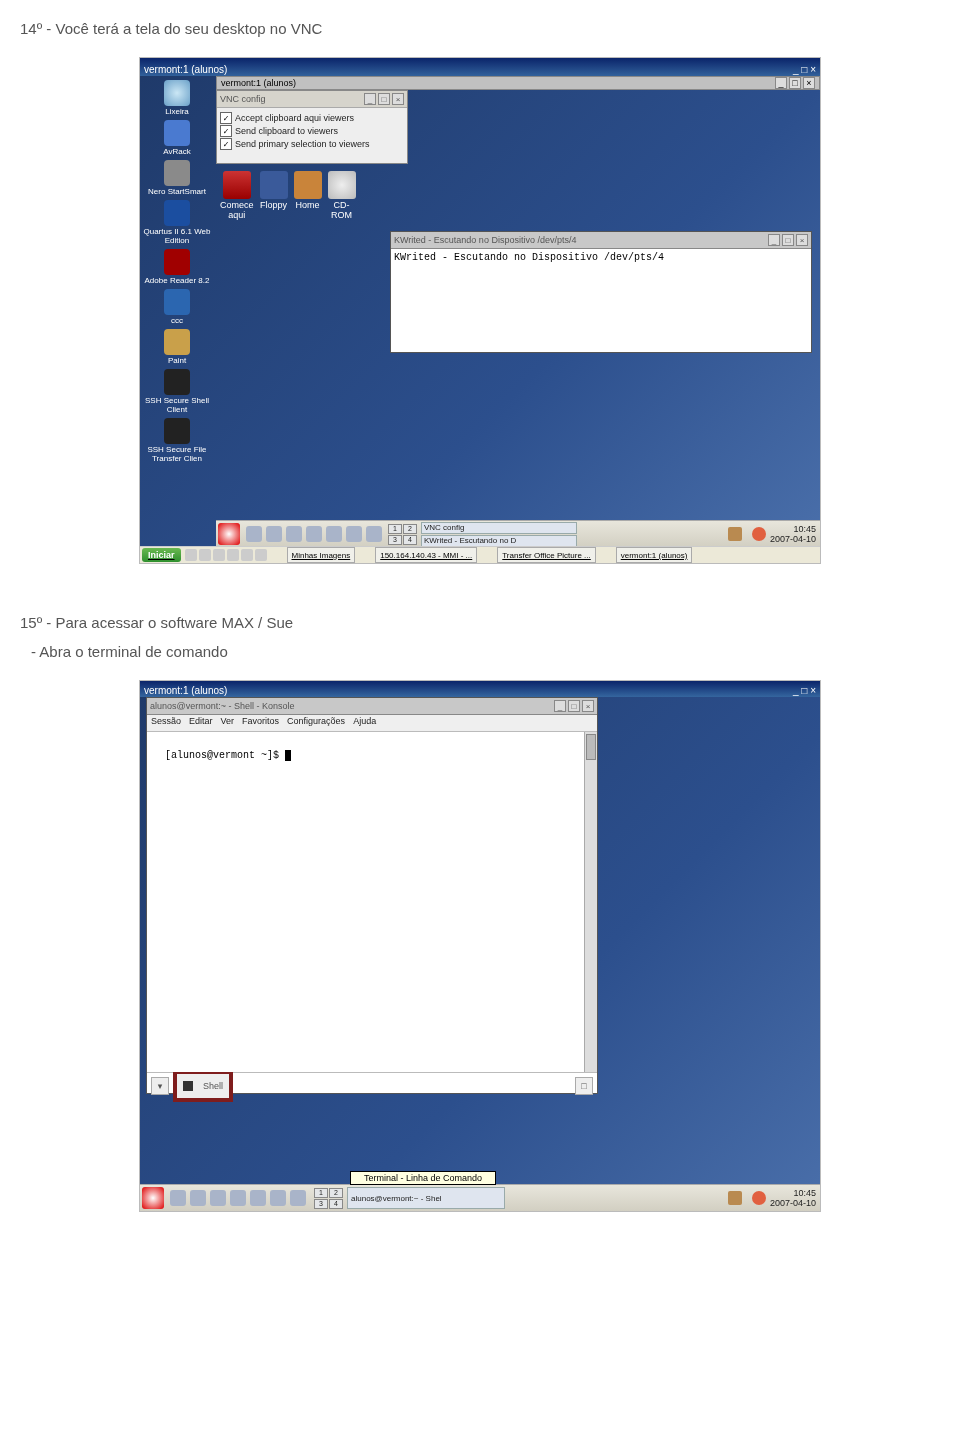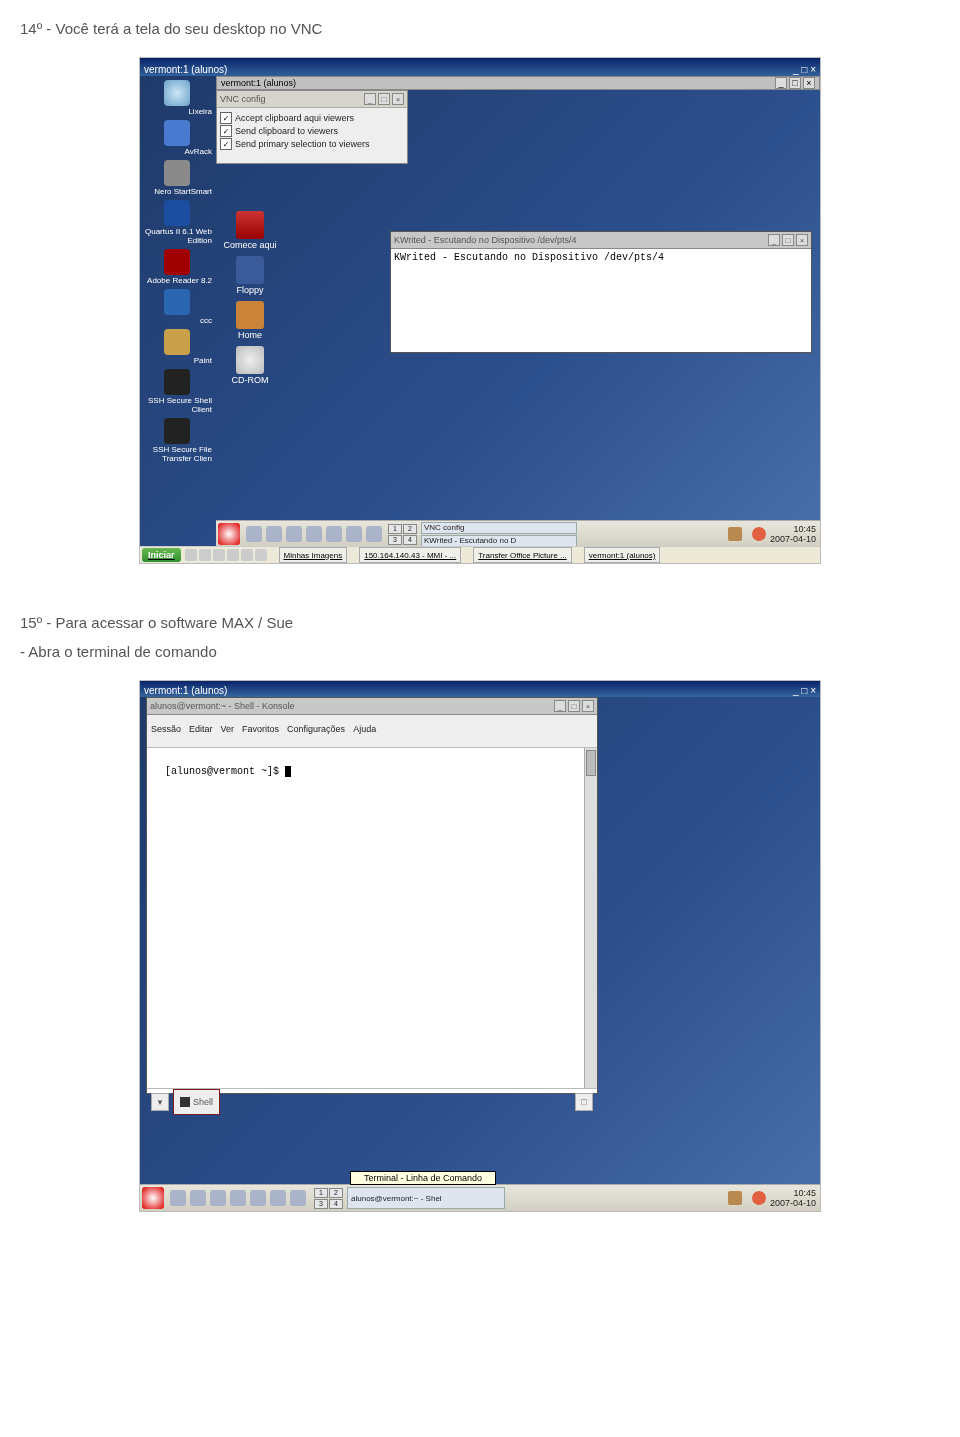--- a/index.html
+++ b/index.html
@@ -57,21 +57,21 @@
     position:absolute;
     left:2px; top:4px;
     width:70px;
     display:flex;
     flex-direction:column;
     align-items:center;
     font-size:8px;
     color:#fff;
     gap:4px;
   }
-  .xp-icon { text-align:right; width:70px; }
+  .xp-icon { text-align:center; width:70px; }
   .xp-icon .ibox {
     width:26px; height:26px; margin:0 auto 1px;
     border-radius:4px;
   }
   .color-recycle{background: radial-gradient(#cbe7f5,#6aa0c8);}
   .color-blue{background:#4a7ad0;}
   .color-gray{background:#8a8a8a;}
   .color-blue2{background:#1b4ea0;}
   .color-adobe{background:#a00000;}
   .color-ccc{background:#2b66b0;}
@@ -113,23 +113,23 @@
     padding:3px;font-size:9px;color:#222;
   }
   .cbrow{display:flex;align-items:center;gap:3px;margin:1px 0;}
   .cbrow .cb{width:10px;height:10px;border:1px solid #666;background:#fff;display:flex;align-items:center;justify-content:center;font-size:8px;color:#000;}
 
   
   .kde-icons{
     position:absolute;
     left:80px; top:95px;
     width:60px;
-    display:flex;flex-direction:column;
+    display:flex;flex-direction:row;
     gap:6px;
-    font-size:9px;color:#fff;margin-top:40px;
+    font-size:9px;color:#fff;
   }
   .kde-icon{text-align:center;}
   .kde-icon .kbox{width:28px;height:28px;margin:0 auto 1px;border-radius:3px;}
   .k-start{background:linear-gradient(#c33,#900);}
   .k-floppy{background:#3a5a9a;}
   .k-home{background:#c9843a;}
   .k-cdrom{background:radial-gradient( #eee,#bbb );}
 
   
   .kwrited{
@@ -195,21 +195,21 @@
   }
   .xp-taskbar .start{
     height:14px;padding:0 6px;
     background:linear-gradient(#6ab950,#2e8f2e);
     color:#fff;font-weight:bold;font-size:9px;border-radius:3px;
     display:flex;align-items:center;margin-left:2px;
   }
   .xp-taskbar .ql{display:flex;gap:2px;margin-left:4px;}
   .xp-taskbar .ql div{width:12px;height:12px;border-radius:2px;background:#ccc;}
   .xp-taskbar .tbtn{
-    margin-left:12px;height:14px;border:1px solid #aaa;background:#f0f0ea;
+    margin-left:20px;height:14px;border:1px solid #aaa;background:#f0f0ea;
     padding:0 4px;display:flex;align-items:center;white-space:nowrap;font-size:8px;
   }
 
   
   .screenshot2{
     position:relative;
     margin: 0 auto 30px auto;
     width:680px;height:530px;
     background:#ece9d8;border:1px solid #bbb;
   }
@@ -229,21 +229,21 @@
     background:#fff;border:1px solid #555;
   }
   .konsole .ktitle{
     height:14px;background:#c8c8c8;font-size:9px;
     padding:1px 3px;display:flex;align-items:center;justify-content:space-between;
     border-bottom:1px solid #888;
   }
   .konsole .ktitle .ctrl span{border:1px solid #888;width:10px;height:10px;font-size:8px;display:inline-flex;align-items:center;justify-content:center;background:#ddd;margin-left:2px;}
   .konsole .menu{
     height:14px;font-size:9px;background:#efefef;border-bottom:1px solid #bbb;
-    display:flex;gap:8px;padding:9px 4px;color:#222;
+    display:flex;gap:8px;padding:1px 4px;color:#222;
   }
   .konsole .term{
     position:relative;
     height:340px;
     background:#fff;
     display:flex;
   }
   .konsole .term .content{
     flex:1;overflow:hidden;
     font-family:"Courier New",monospace;font-size:10px;color:#000;
@@ -255,22 +255,22 @@
   .konsole .term .sb{
     width:12px;background:#ddd;border-left:1px solid #aaa;position:relative;
   }
   .konsole .term .sb .thumb{position:absolute;left:1px;right:1px;top:2px;height:24px;background:#bbb;border:1px solid #888;}
   .konsole .tabbar{
     height:22px;border-top:1px solid #bbb;
     display:flex;align-items:center;justify-content:space-between;
     padding:2px 4px;font-size:9px;
   }
   .konsole .tabbtn{
-    height:16px;border:1px solid #7f1d1d;background:#eee;
-    display:flex;align-items:center;gap:3px;padding:4px 6px;
+    height:16px;border:4px solid #7f1d1d;background:#eee;
+    display:flex;align-items:center;gap:10px;padding:4px 6px;
   }
   .konsole .newtab{
     width:16px;height:16px;border:1px solid #aaa;display:flex;align-items:center;justify-content:center;background:#eee;
   }
 
   
   .kde-panel2{
     position:absolute;left:0;right:0;bottom:0;height:26px;
     background:linear-gradient(#e8e6dc,#d2cfc2);border-top:1px solid #aaa;
     display:flex;align-items:center;font-size:9px;color:#222;
@@ -410,21 +410,21 @@
           <div></div>
         </div>
       <div class="tbtn">Minhas Imagens</div>
       <div class="tbtn">150.164.140.43 - MMI - ...</div>
       <div class="tbtn">Transfer Office Picture ...</div>
       <div class="tbtn">vermont:1 (alunos)</div>
     </div>
   </div>
 
   <p class="step-text">15º - Para acessar o software MAX / Sue</p>
-  <p class="step-text" style="margin-top:-8px;">- Abra o terminal de comando</p>
+  <p class="step-text" style="margin-top:-8px;margin-left:11px;">- Abra o terminal de comando</p>
 
   <div class="screenshot2">
     <div class="s2-outer-title">
       <span>vermont:1 (alunos)</span>
       <span class="ctrl">_ □ ×</span>
     </div>
     <div class="s2-body">
 
       <div class="konsole">
         <div class="ktitle">

